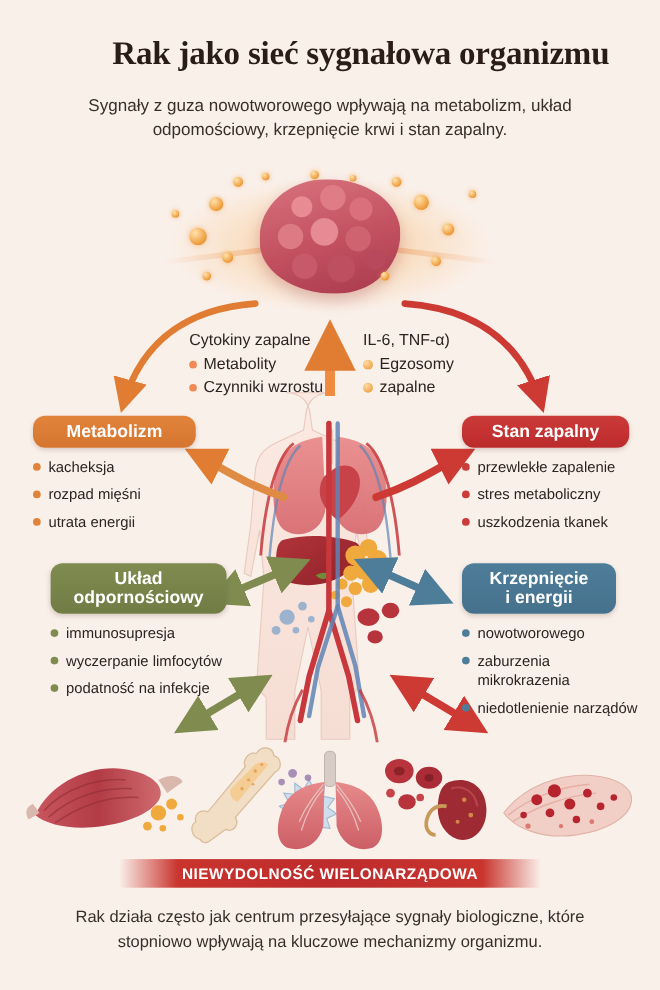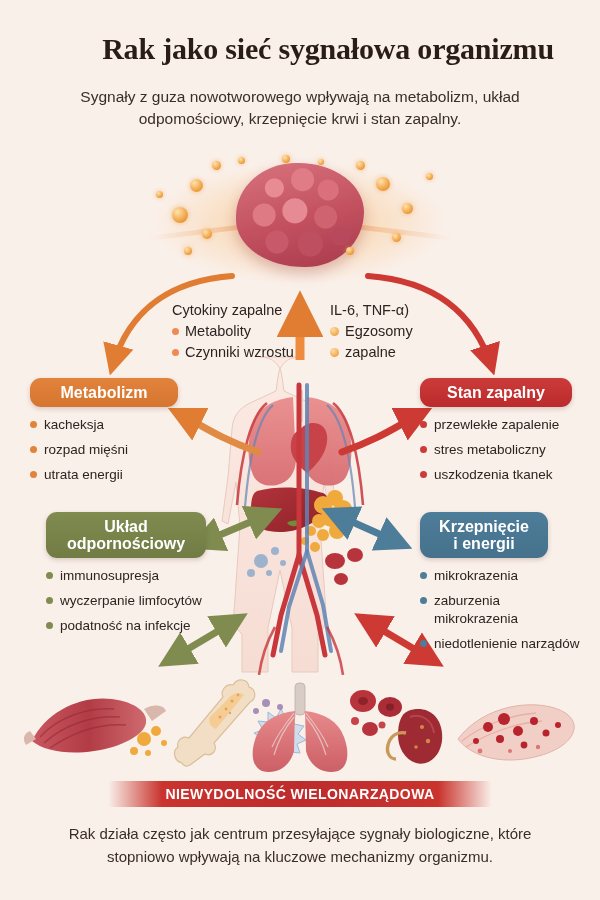--- a/index.html
+++ b/index.html
@@ -93,21 +93,21 @@
 
   #box-stan{left:420px;top:378px;width:168px;}
   #box-stan .pill{background:linear-gradient(180deg,#cb3b38,#bc2b2c);width:152px;}
   #box-stan .bdot{background:#cb3b38;}
 
   #box-uklad{left:46px;top:512px;width:176px;}
   #box-uklad .pill{background:linear-gradient(180deg,#7f8b4f,#707c44);width:160px;}
   #box-uklad .bdot{background:#7f8b4f;}
 
   #box-krzepniecie{left:420px;top:512px;width:166px;}
-  #box-krzepniecie .pill{background:linear-gradient(180deg,#4e7d99,#45718c);width:128px;align-items:center;}
+  #box-krzepniecie .pill{background:linear-gradient(180deg,#4e7d99,#45718c);width:140px;align-items:center;}
   #box-krzepniecie .bdot{background:#4e7d99;}
 
   
   .body-svg{position:absolute;left:195px;top:355px;width:210px;height:320px;}
   .organs-svg{position:absolute;left:18px;top:655px;width:564px;height:120px;}
   .arrows-svg{position:absolute;left:0;top:0;width:600px;height:900px;pointer-events:none;}
 
   
   .banner{
     position:absolute;left:108px;top:781px;width:384px;height:26px;
@@ -344,21 +344,21 @@
   <div class="box" id="box-krzepniecie">
     <div class="pill two">
       <div>
         <div>Krzepnięcie</div>
         <div>i energii</div>
       </div>
     </div>
     <div class="items">
       <div class="item">
           <i class="bdot"></i>
-          <span>mikrokrazenia</span>
+          <span>nowotworowego</span>
         </div>
       <div class="item">
           <i class="bdot"></i>
           <span>zaburzenia mikrokrazenia</span>
         </div>
       <div class="item">
           <i class="bdot"></i>
           <span>niedotlenienie narządów</span>
         </div>
     </div>

